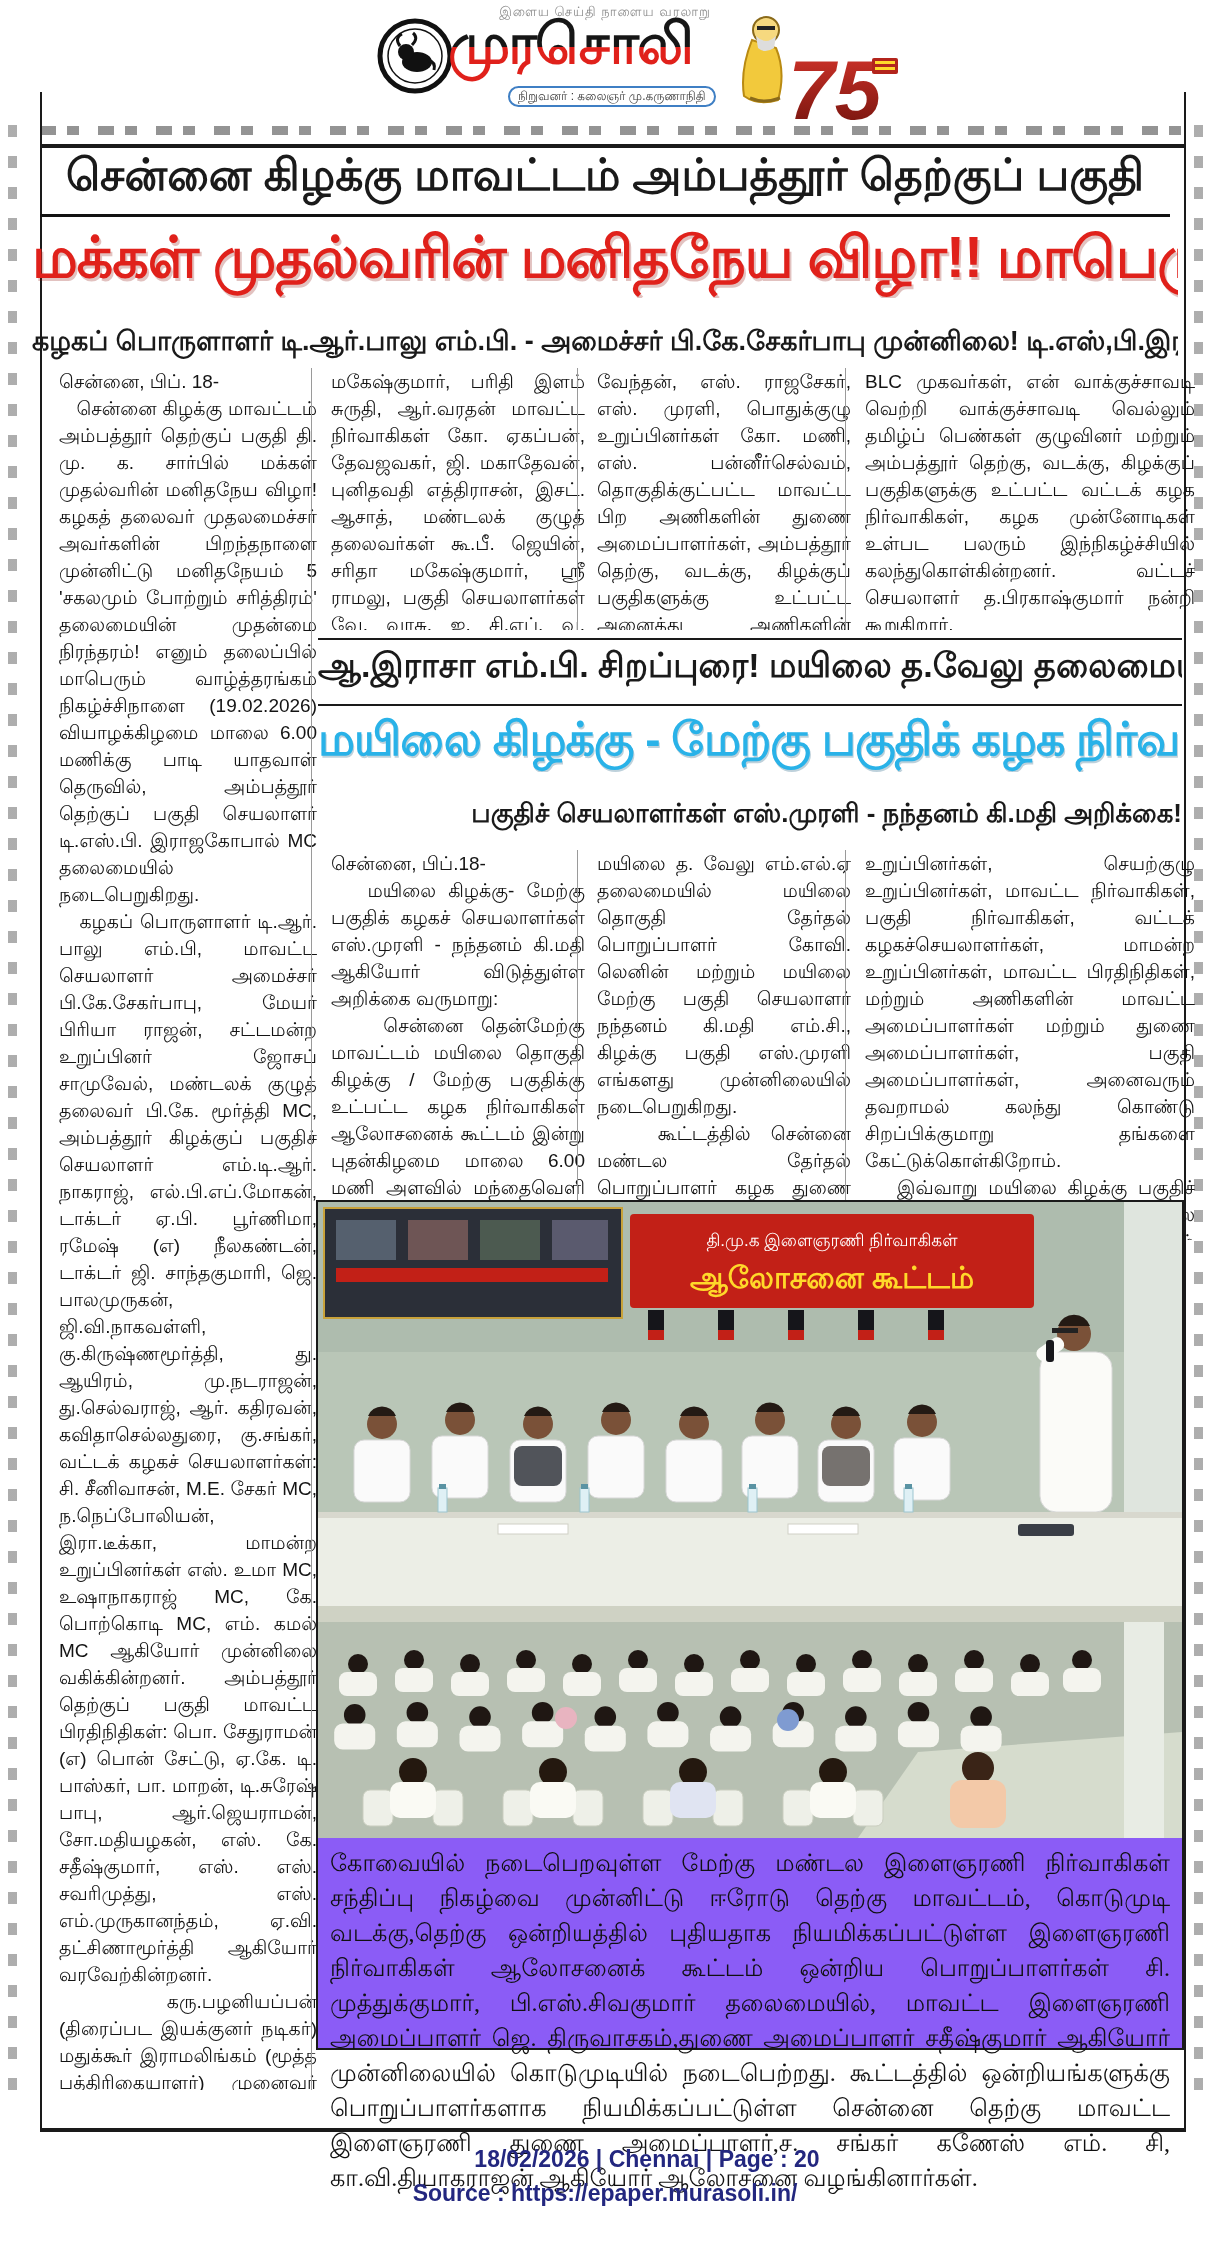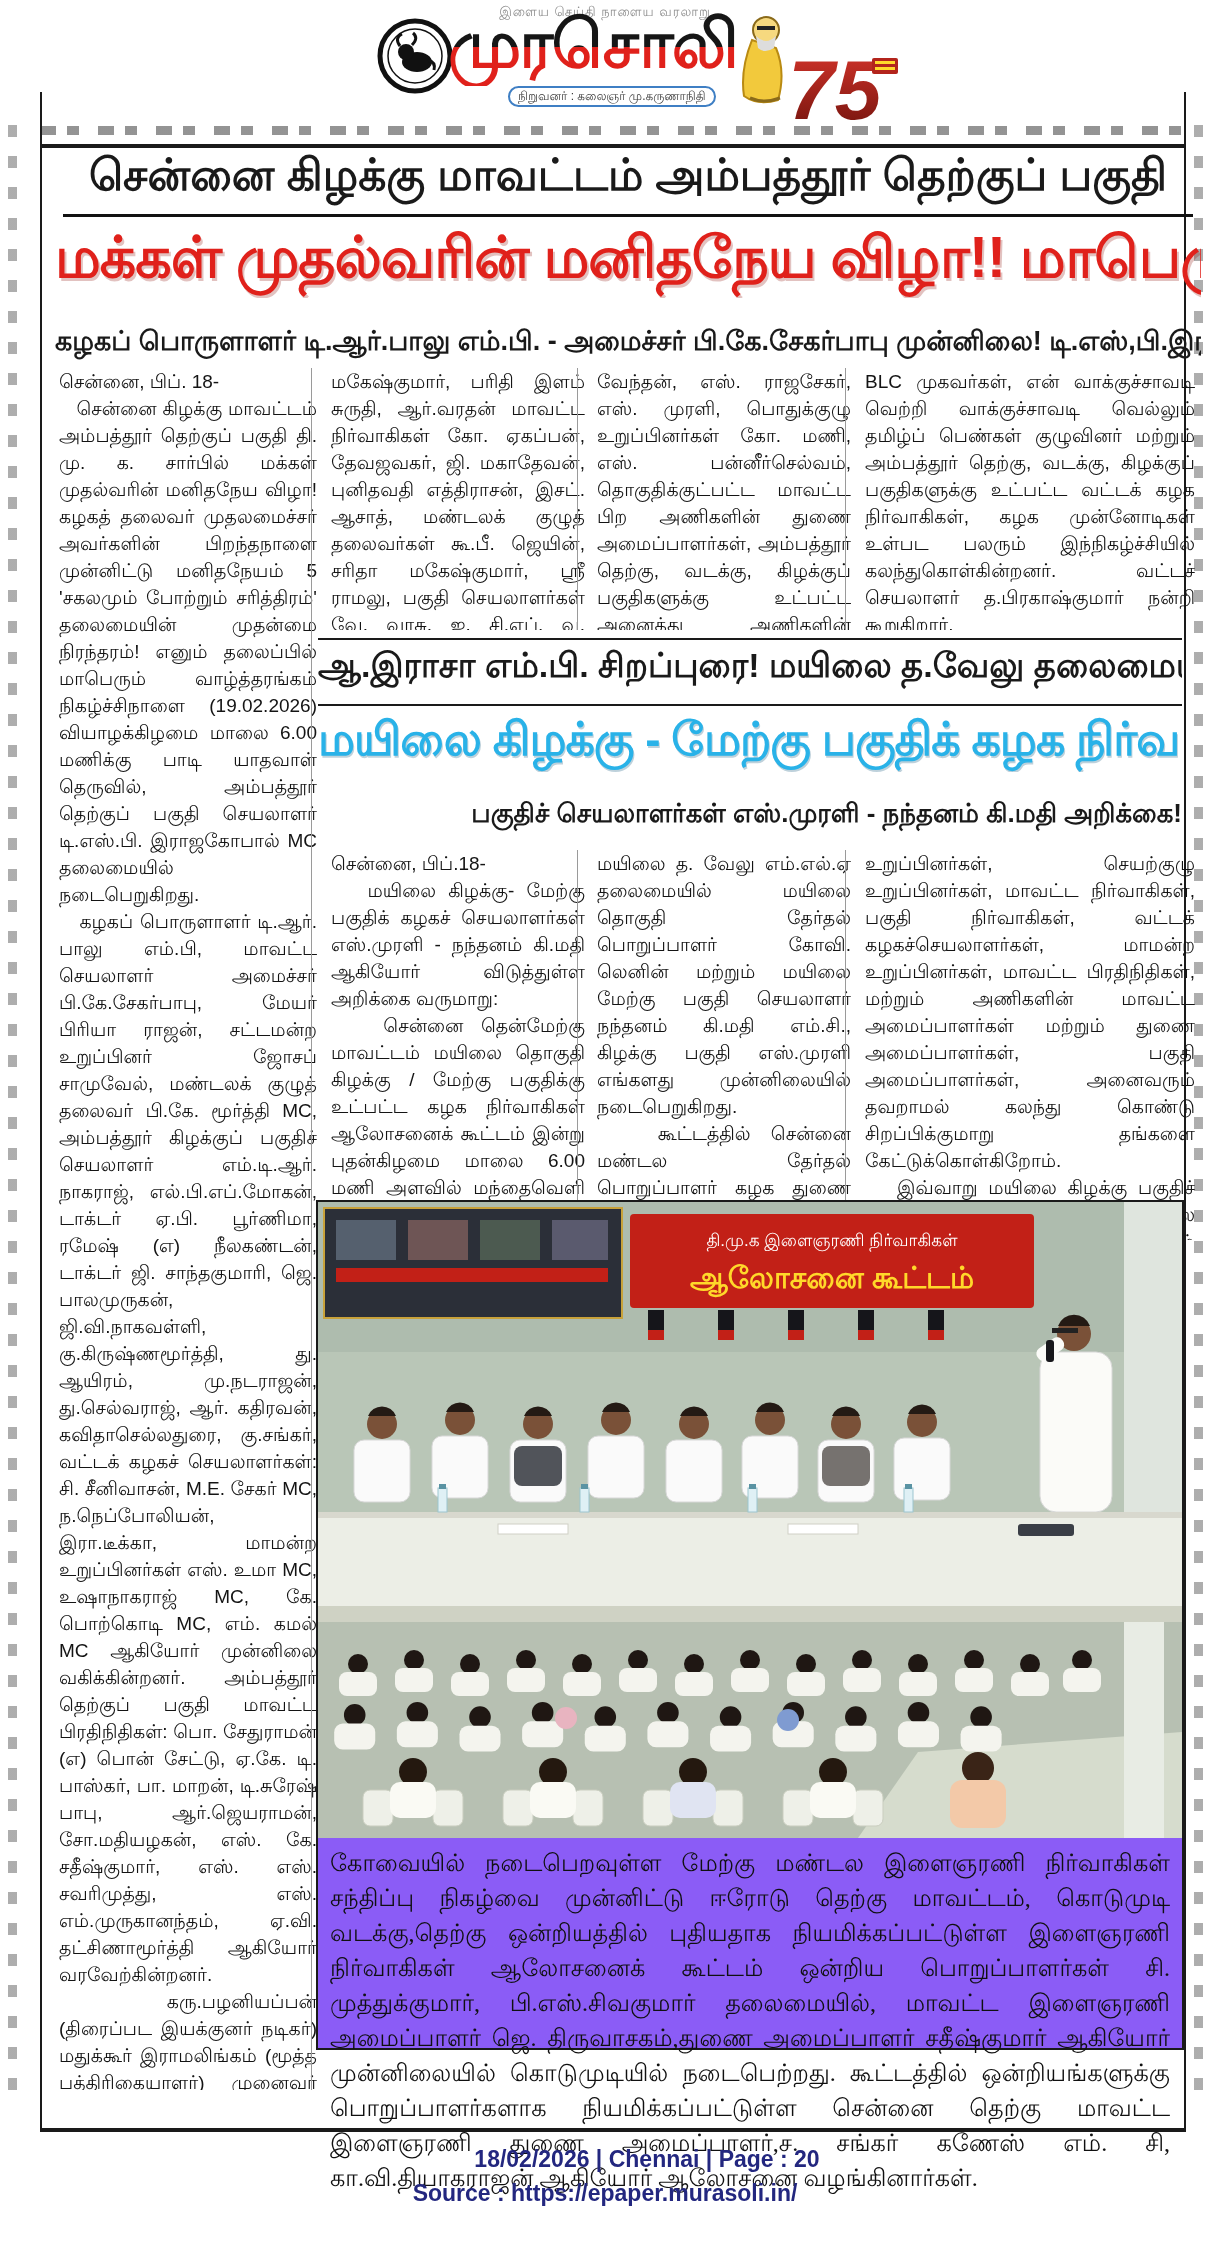--- a/index.html
+++ b/index.html
@@ -1,39 +1,39 @@
 <!DOCTYPE html>
 <html><head>
 <meta charset="utf-8">
 <style>
   html,body{margin:0;padding:0;background:#ffffff;}
   .page{position:relative;width:1210px;height:2257px;background:#fff;overflow:hidden;
         font-family:"Liberation Sans","DejaVu Sans",sans-serif;color:#1a1a1a;}
   .abs{position:absolute;}
   
   .tagline{top:4px;left:0;width:100%;text-align:center;font-size:13px;color:#8d8d8d;letter-spacing:1px;}
-  .mast-title{top:2px;left:448px;font-size:66px;line-height:84px;font-weight:bold;letter-spacing:-2px;
+  .mast-title{top:2px;left:448px;font-size:56px;line-height:84px;font-weight:bold;letter-spacing:-2px;
       background:linear-gradient(#161616 0 53%,#e0211b 53%);
       -webkit-background-clip:text;background-clip:text;
       -webkit-text-fill-color:transparent;color:transparent;}
   .founder{top:86px;left:508px;font-size:12px;color:#3a3a3a;background:#fff;border:2px solid #3f7fc4;
       border-radius:999px;padding:1px 8px;white-space:nowrap;}
   .anno75{top:0px;left:788px;font-size:84px;line-height:92px;font-weight:bold;font-style:italic;
       background:linear-gradient(#d8352b,#6e120c);
       -webkit-background-clip:text;background-clip:text;
       -webkit-text-fill-color:transparent;color:transparent;margin-top:44px;}
   .anno-bars{top:58px;left:872px;width:26px;height:16px;background:#b3241c;border-radius:2px;}
   .anno-bars i{display:block;height:3px;margin:3px 3px 0 3px;background:#ffd82a;}
   
   .rule{background:#1a1a1a;}
   .vline{width:2px;background:#1a1a1a;}
   .noise-h{height:9px;opacity:.55;background:repeating-linear-gradient(90deg,#3c3c3c 0 16px,transparent 16px 27px,#3c3c3c 27px 39px,transparent 39px 58px);}
   .noise-v{width:9px;opacity:.45;background:repeating-linear-gradient(0deg,#4a4a4a 0 12px,transparent 12px 31px);}
   
-  .center-line{left:55px;width:1146px;text-align:center;white-space:nowrap;overflow:hidden;}
+  .center-line{left:32px;width:1146px;text-align:center;white-space:nowrap;overflow:hidden;}
   .kicker1{top:150px;font-size:44px;font-weight:bold;}
   .kicker1 span{display:inline-block;border-bottom:3px solid #111;padding:0 26px 8px 26px;}
   .head-red{top:224px;font-size:57px;font-weight:bold;color:#e0211b;letter-spacing:-1px;
       text-shadow:2px 3px 0 rgba(140,10,5,.25);}
   .sub1{top:326px;font-size:27px;font-weight:bold;}
   .a2line{left:318px;width:864px;text-align:center;white-space:nowrap;overflow:hidden;}
   .kicker2{top:646px;font-size:34px;font-weight:bold;}
   .head-cyan{top:712px;font-size:46px;font-weight:bold;color:#29b2e8;letter-spacing:-1px;
       text-shadow:1px 2px 0 rgba(20,90,125,.28);}
   .sub2{top:798px;font-size:26px;font-weight:bold;text-align:right;}

